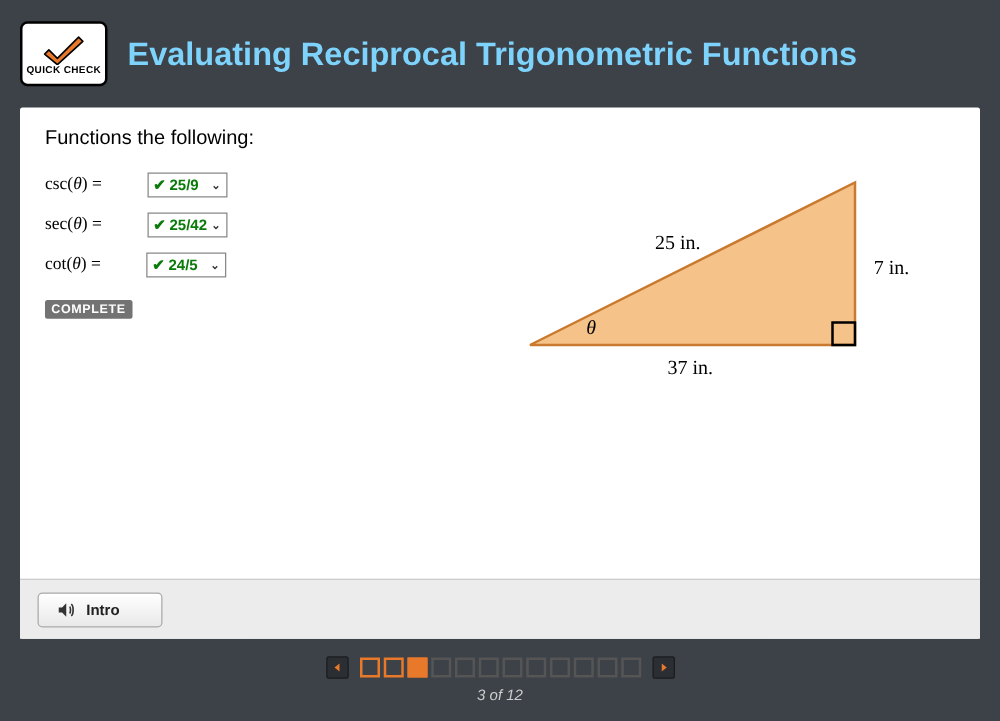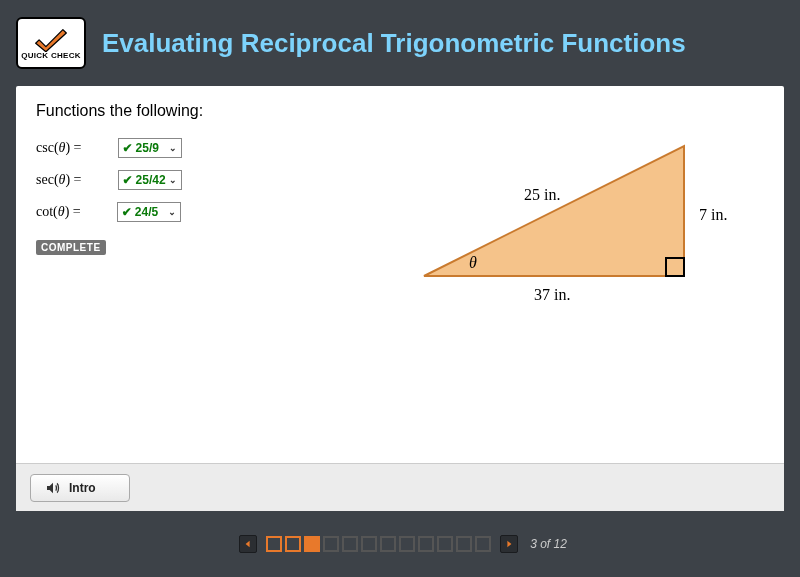--- a/index.html
+++ b/index.html
@@ -144,20 +144,21 @@
     color: #222;
     cursor: pointer;
     min-width: 100px;
   }
   .audio-icon {
     width: 16px; height: 16px;
   }
   .footer {
     height: 66px;
     display: flex;
+    flex-direction: column;
     align-items: center;
     justify-content: center;
     gap: 6px;
   }
   .pager {
     display: flex;
     align-items: center;
     gap: 3px;
   }
   .pager-arrow {

